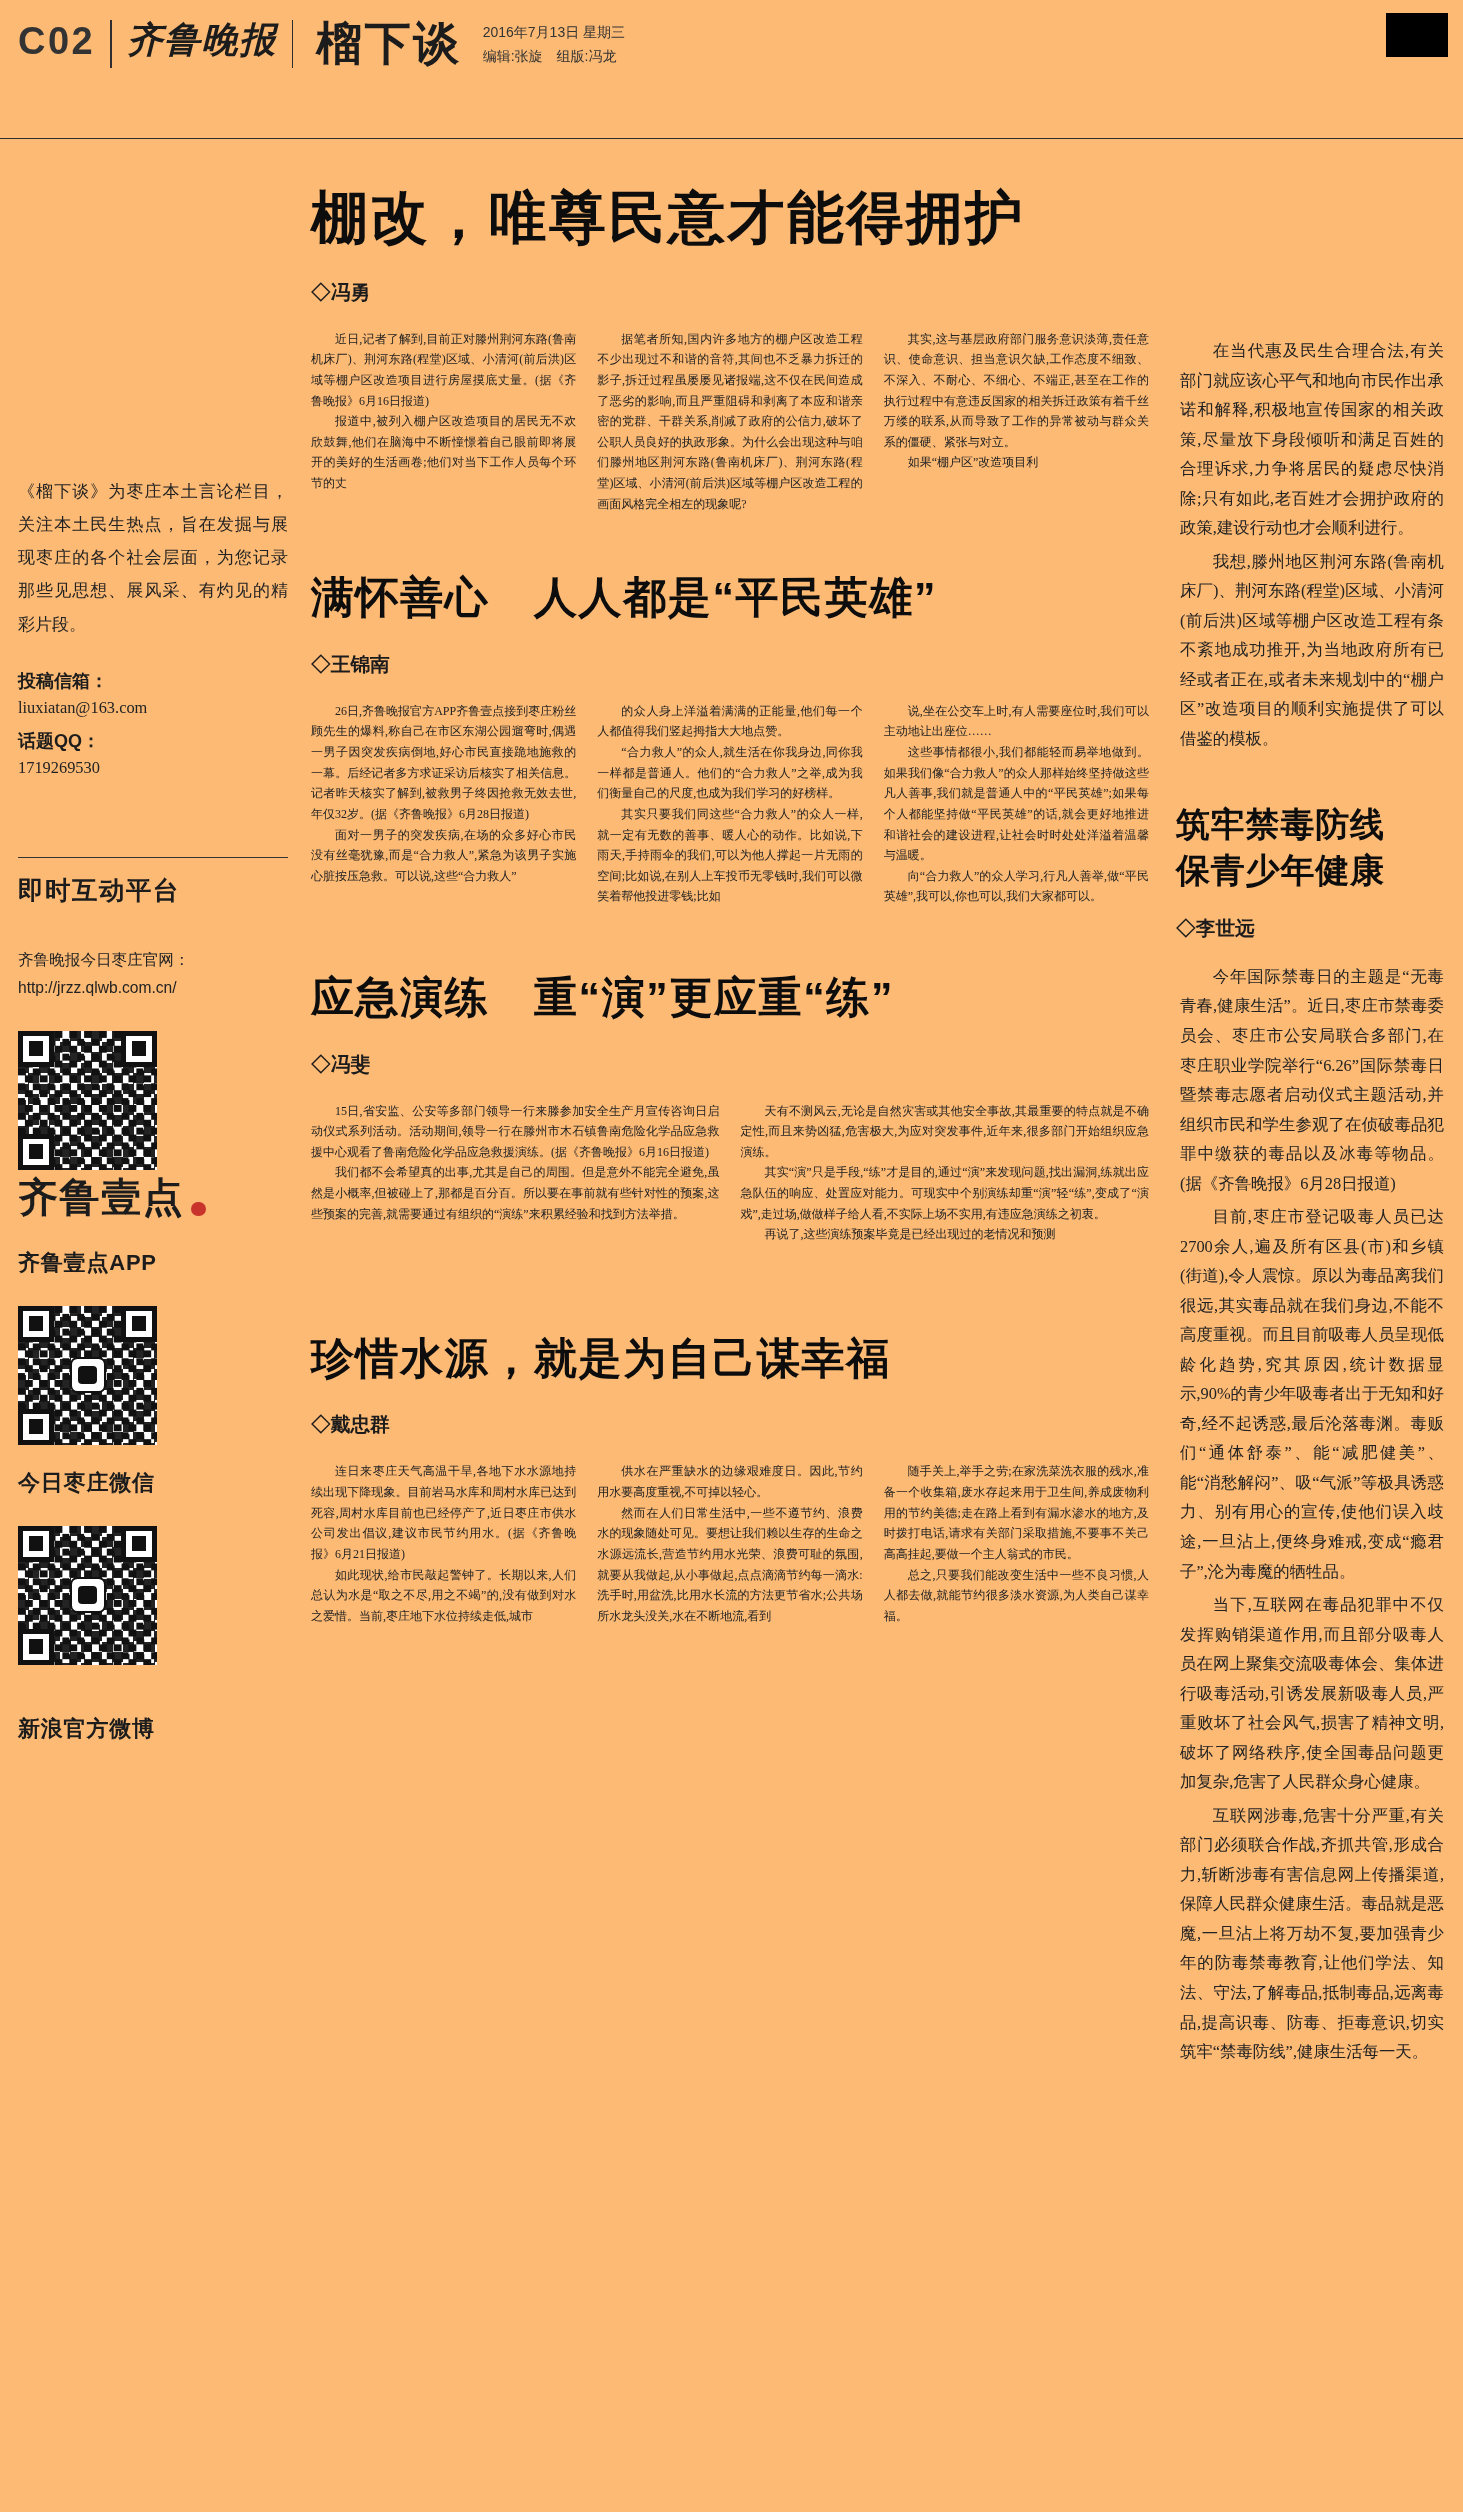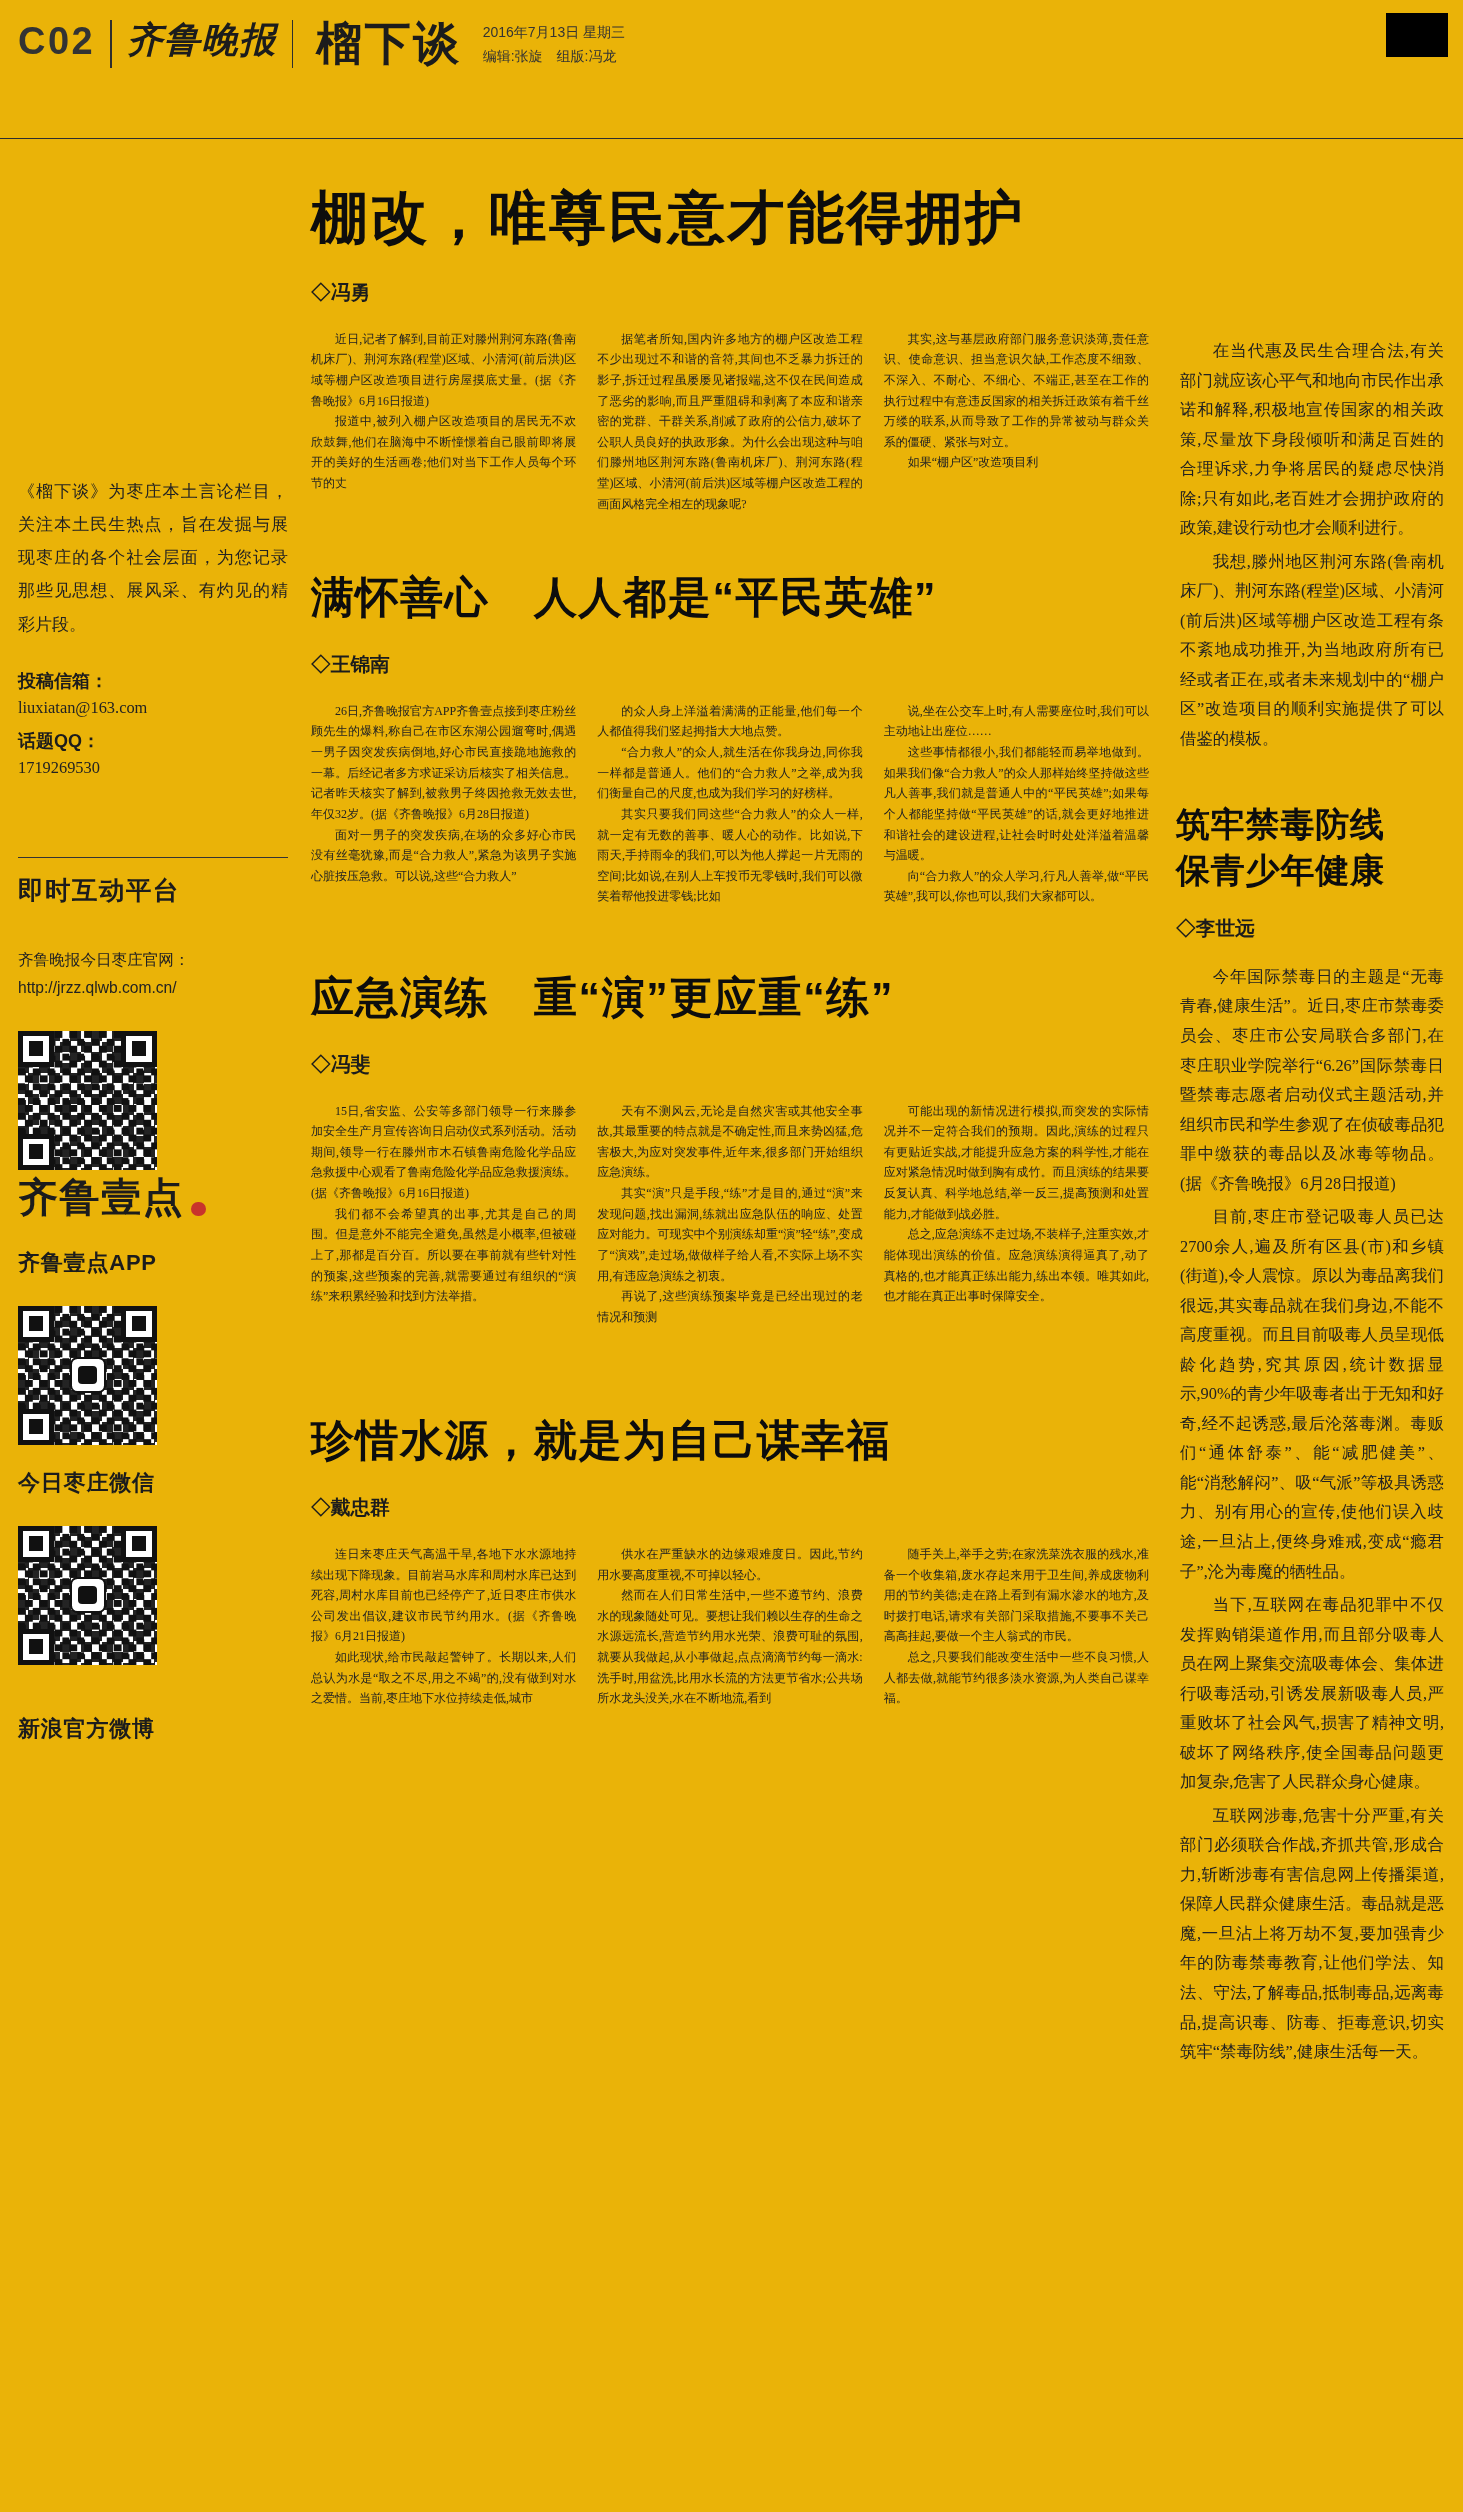--- a/index.html
+++ b/index.html
@@ -1,18 +1,18 @@
 <!DOCTYPE html>
 <html style="font-size:13px"><head>
 <meta charset="utf-8">
 <style>
   * { margin:0; padding:0; box-sizing:border-box; }
   html,body { background:#ddd; }
   body { font-family:"Liberation Serif", serif; }
-  .page { width:1463px; height:2512px; background:#eab308; margin:0 auto; color:#1c1c1c; position:relative; overflow:hidden; }
+  .page { width:1463px; height:2512px; background:#fdba74; margin:0 auto; color:#1c1c1c; position:relative; overflow:hidden; }
 
   
   .header { display:flex; align-items:flex-start; padding:13px 18px 0; height:139px; border-bottom:1.6px solid #2e2e2e; position:relative; }
   .hdr-code { font-family:"Liberation Sans",sans-serif; font-weight:700; font-size:38px; color:#333; letter-spacing:2.5px; margin-top:6.6px; }
   .hdr-sep { width:1.6px; background:#2e2e2e; height:48px; margin:6.6px 14.8px 0; }
   .hdr-logo { font-family:Liberation Mono, monospace; font-weight:700; font-style:italic; font-size:36px; margin-top:3.3px; letter-spacing:1.6px; }
   .hdr-section { font-family:"Liberation Sans",sans-serif; font-weight:900; font-size:46px; margin:0 21px 0 8.2px; letter-spacing:2.5px; }
   .hdr-date { font-family:"Liberation Sans",sans-serif; font-size:14px; line-height:1.7; color:#333; margin-top:8.2px; }
   .hdr-box { position:absolute; right:14.8px; top:13px; width:62px; height:44px; background:#000; }
 
@@ -177,24 +177,20 @@
           <div class="cols">
             <div class="col">
                 <p>15日,省安监、公安等多部门领导一行来滕参加安全生产月宣传咨询日启动仪式系列活动。活动期间,领导一行在滕州市木石镇鲁南危险化学品应急救援中心观看了鲁南危险化学品应急救援演练。(据《齐鲁晚报》6月16日报道)</p>
                 <p>我们都不会希望真的出事,尤其是自己的周围。但是意外不能完全避免,虽然是小概率,但被碰上了,那都是百分百。所以要在事前就有些针对性的预案,这些预案的完善,就需要通过有组织的“演练”来积累经验和找到方法举措。</p>
               </div>
             <div class="col">
                 <p>天有不测风云,无论是自然灾害或其他安全事故,其最重要的特点就是不确定性,而且来势凶猛,危害极大,为应对突发事件,近年来,很多部门开始组织应急演练。</p>
                 <p>其实“演”只是手段,“练”才是目的,通过“演”来发现问题,找出漏洞,练就出应急队伍的响应、处置应对能力。可现实中个别演练却重“演”轻“练”,变成了“演戏”,走过场,做做样子给人看,不实际上场不实用,有违应急演练之初衷。</p>
                 <p>再说了,这些演练预案毕竟是已经出现过的老情况和预测</p>
               </div>
-            <div class="col">
-                <p>可能出现的新情况进行模拟,而突发的实际情况并不一定符合我们的预期。因此,演练的过程只有更贴近实战,才能提升应急方案的科学性,才能在应对紧急情况时做到胸有成竹。而且演练的结果要反复认真、科学地总结,举一反三,提高预测和处置能力,才能做到战必胜。</p>
-                <p>总之,应急演练不走过场,不装样子,注重实效,才能体现出演练的价值。应急演练演得逼真了,动了真格的,也才能真正练出能力,练出本领。唯其如此,也才能在真正出事时保障安全。</p>
-              </div>
           </div>
         </article>
 
         <article class="art-5">
           <h2 class="a-title t-sub">珍惜水源，就是为自己谋幸福</h2>
           <div class="author">◇戴忠群</div>
           <div class="cols">
             <div class="col">
                 <p>连日来枣庄天气高温干旱,各地下水水源地持续出现下降现象。目前岩马水库和周村水库已达到死容,周村水库目前也已经停产了,近日枣庄市供水公司发出倡议,建议市民节约用水。(据《齐鲁晚报》6月21日报道)</p>
                 <p>如此现状,给市民敲起警钟了。长期以来,人们总认为水是“取之不尽,用之不竭”的,没有做到对水之爱惜。当前,枣庄地下水位持续走低,城市</p>

